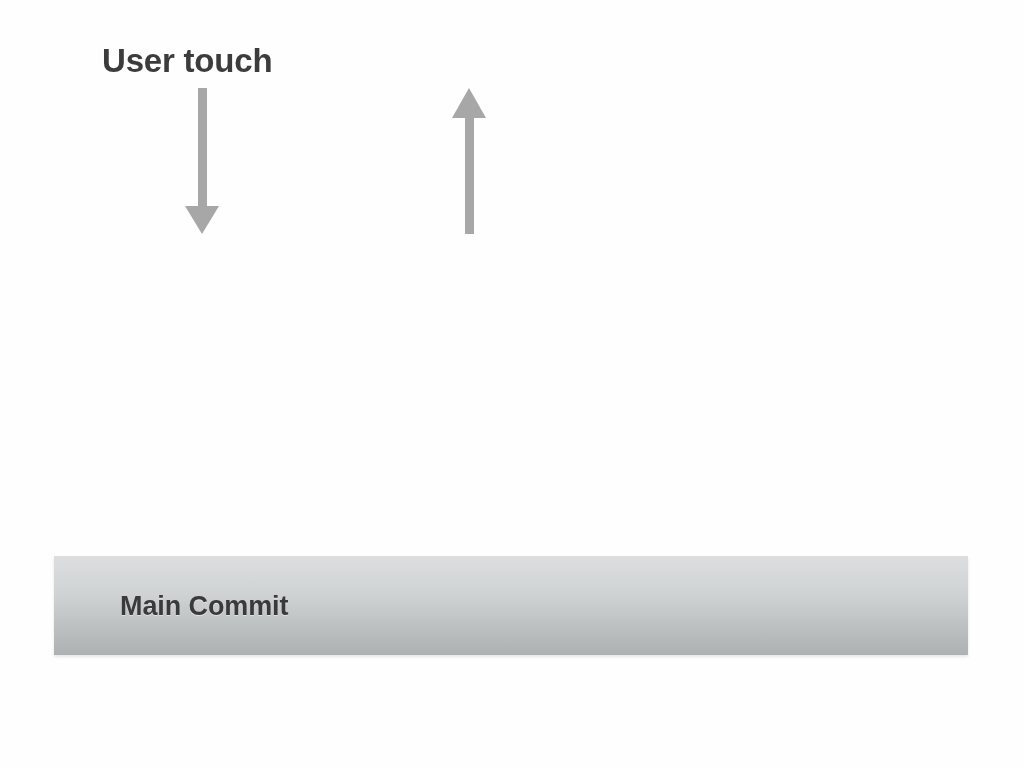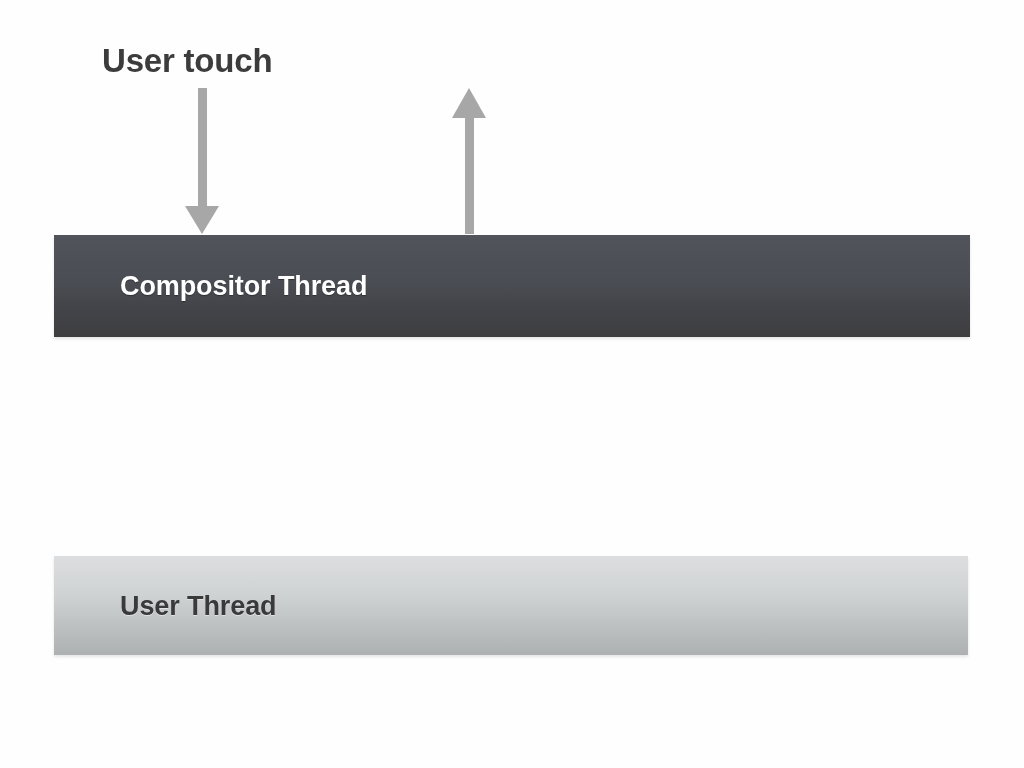--- a/index.html
+++ b/index.html
@@ -121,21 +121,18 @@
   <div class="arrow" id="arrow-user-touch">
     <div class="arrow-shaft"></div>
     <div class="arrow-head"></div>
   </div>
 
   <div class="arrow" id="arrow-commit-gpu">
     <div class="arrow-head"></div>
     <div class="arrow-shaft"></div>
   </div>
 
-  <div class="thread-bar" id="bar-compositor-thread">
-    <span class="thread-bar-label">Compositor Thread</span>
-  </div>
 
   <div class="thread-bar" id="bar-main-thread">
-    <span class="thread-bar-label">User Thread</span>
+    <span class="thread-bar-label">Main Commit</span>
   </div>
 
 </div>
 
 </body></html>

